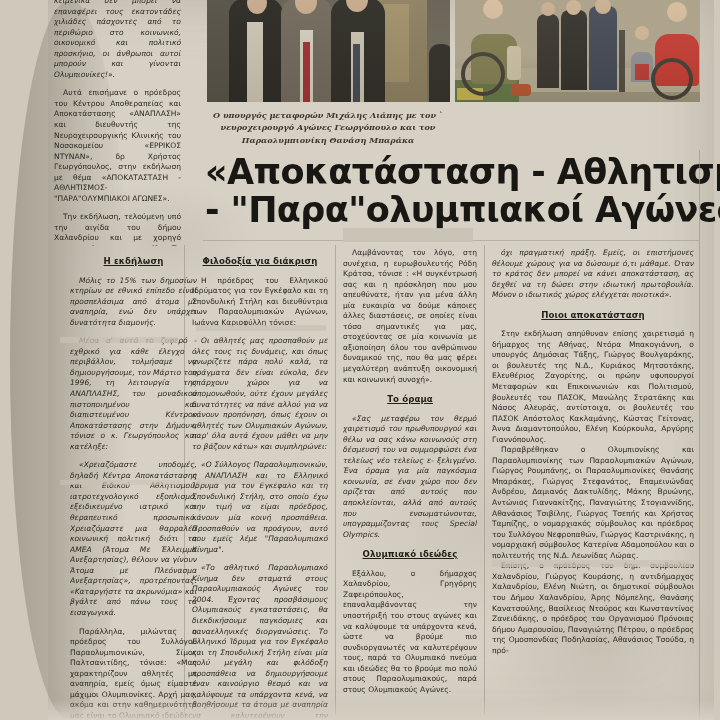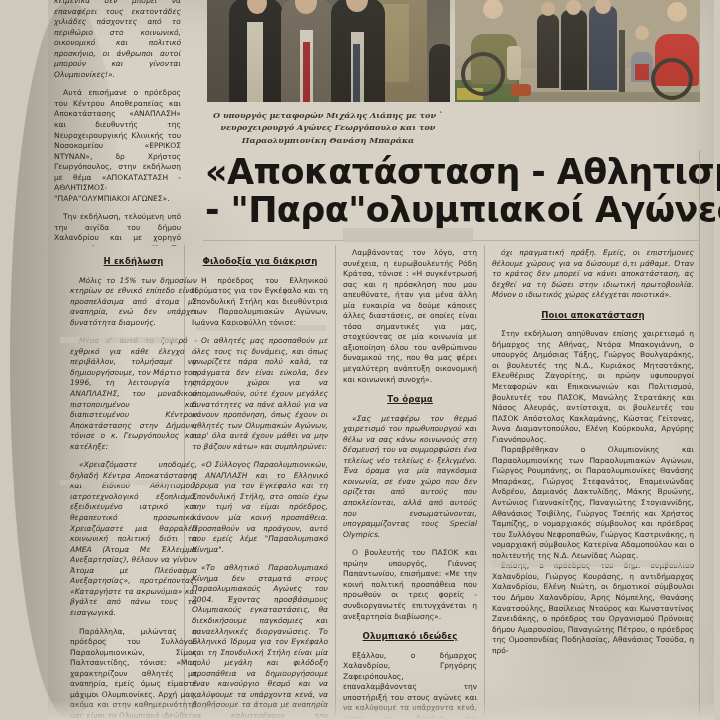--- a/index.html
+++ b/index.html
@@ -181,21 +181,20 @@
     <p class="gap ital">Οι αθλητές μας προσπαθούν με όλες τους τις δυνάμεις, και όπως γνωρίζετε πάρα πολύ καλά, τα πράγματα δεν είναι εύκολα, δεν υπάρχουν χώροι για να απομονωθούν, ούτε έχουν μεγάλες δυνατότητες να πάνε αλλού για να κάνουν προπόνηση, όπως έχουν οι αθλητές των Ολυμπιακών Αγώνων, παρ' όλα αυτά έχουν μάθει να μην το βάζουν κάτω» και συμπληρώνει:</p>
     <p class="gap ital">«Ο Σύλλογος Παραολυμπιονικών, η ΑΝΑΠΛΑΣΗ και το Ελληνικό Ίδρυμα για τον Εγκέφαλο και τη Σπονδυλική Στήλη, στο οποίο έχω την τιμή να είμαι πρόεδρος, κάνουν μία κοινή προσπάθεια. Προσπαθούν να προάγουν, αυτό που εμείς λέμε "Παραολυμπιακό Κίνημα".</p>
     <p class="gap ital">«Το αθλητικό Παραολυμπιακό Κίνημα δεν σταματά στους Παραολυμπιακούς Αγώνες του 2004. Έχοντας προσβάσιμους Ολυμπιακούς εγκαταστάσεις, θα διεκδικήσουμε παγκόσμιες και παναελληνικές διοργανώσεις. Το Ελληνικό Ίδρυμα για τον Εγκέφαλο και τη Σπονδυλική Στήλη είναι μία πολύ μεγάλη και φιλόδοξη προσπάθεια να δημιουργήσουμε έναν καινούργιο θεσμό και να καλύψουμε τα υπάρχοντα κενά, να βοηθήσουμε τα άτομα με αναπηρία να καλυτερέψουν την καθημερινότητά τους.</p>
 
   </div>
 
   <div class="col" style="left:343px;top:248px;width:134px;height:470px;">
     <p>Λαμβάνοντας τον λόγο, στη συνέχεια, η ευρωβουλευτής Ρόδη Κράτσα, τόνισε : «Η συγκέντρωσή σας και η πρόσκληση που μου απευθύνατε, ήταν για μένα άλλη μία ευκαιρία να δούμε κάποιες άλλες διαστάσεις, σε οποίες είναι τόσο σημαντικές για μας, στοχεύοντας σε μία κοινωνία με αξιοποίηση όλου του ανθρώπινου δυναμικού της, που θα μας φέρει μεγαλύτερη ανάπτυξη οικονομική και κοινωνική συνοχή».</p>
     <span class="sechead">Το όραμα</span>
     <p class="ital">«Σας μεταφέρω τον θερμό χαιρετισμό του πρωθυπουργού και θέλω να σας κάνω κοινωνούς στη δέσμευσή του να συμμορφώσει ένα τελείως νέο τελείως ε- ξελιγμένο. Ένα όραμα για μία παγκόσμια κοινωνία, σε έναν χώρο που δεν ορίζεται από αυτούς που αποκλείονται, αλλά από αυτούς που ενσωματώνονται, υπογραμμίζοντας τους Special Olympics.</p>
-    <p class="gap">Ο βουλευτής του ΠΑΣΟΚ και πρώην υπουργός, Γιάννος Παπαντωνίου, επισήμανε: «Με την κοινή πολιτική προσπάθεια που προωθούν οι τρεις φορείς - συνδιοργανωτές επιτυγχάνεται η ανεξαρτησία διαβίωσης».</p>
     <span class="sechead">Ολυμπιακό ιδεώδες</span>
     <p>Εξάλλου, ο δήμαρχος Χαλανδρίου, Γρηγόρης Ζαφειρόπουλος, επαναλαμβάνοντας την υποστήριξή του στους αγώνες και να καλύψουμε τα υπάρχοντα κενά, ώστε να βρούμε πιο συνδιοργανωτές να καλυτερέψουν τους, παρά το Ολυμπιακό πνεύμα και ιδεώδες θα το βρούμε πιο πολύ στους Παραολυμπιακούς, παρά στους Ολυμπιακούς Αγώνες.</p>
 
   </div>
 
   <div class="col" style="left:492px;top:248px;width:202px;height:470px;">
     <p class="ital">όχι πραγματική πράξη. Εμείς, οι επιστήμονες θέλουμε χώρους για να δώσουμε ό,τι μάθαμε. Όταν το κράτος δεν μπορεί να κάνει αποκατάσταση, ας δεχθεί να τη δώσει στην ιδιωτική πρωτοβουλία. Μόνον ο ιδιωτικός χώρος ελέγχεται ποιοτικά».</p>
     <span class="sechead">Ποιοι αποκατάσταση</span>
     <p>Στην εκδήλωση απηύθυναν επίσης χαιρετισμό η δήμαρχος της Αθήνας, Ντόρα Μπακογιάννη, ο υπουργός Δημόσιας Τάξης, Γιώργος Βουλγαράκης, οι βουλευτές της Ν.Δ., Κυριάκος Μητσοτάκης, Ελευθέριος Ζαγορίτης, οι πρώην υφυπουργοί Μεταφορών και Επικοινωνιών και Πολιτισμού, βουλευτές του ΠΑΣΟΚ, Μανώλης Στρατάκης και Νάσος Αλευράς, αντίστοιχα, οι βουλευτές του ΠΑΣΟΚ Απόστολος Κακλαμάνης, Κώστας Γείτονας, Άννα Διαμαντοπούλου, Ελένη Κούρκουλα, Αργύρης Γιαννόπουλος.</p>
     <p>Παραβρέθηκαν ο Ολυμπιονίκης και Παραολυμπιονίκης των Παραολυμπιακών Αγώνων, Γιώργος Ρουμπάνης, οι Παραολυμπιονίκες Θανάσης Μπαράκας, Γιώργος Στεφανάτος, Επαμεινώνδας Ανδρέου, Δαμιανός Δακτυλίδης, Μάκης Βρυώνης, Αντώνιος Γιαννακίτζης, Παναγιώτης Στογιαννίδης, Αθανάσιος Τσιβίλης, Γιώργος Τσεπής και Χρήστος Ταμπίζης, ο νομαρχιακός σύμβουλος και πρόεδρος του Συλλόγου Νεφροπαθών, Γιώργος Καστρινάκης, η νομαρχιακή σύμβουλος Κατερίνα Αδαμοπούλου και ο πολιτευτής της Ν.Δ. Λεωνίδας Λώρας.</p>

